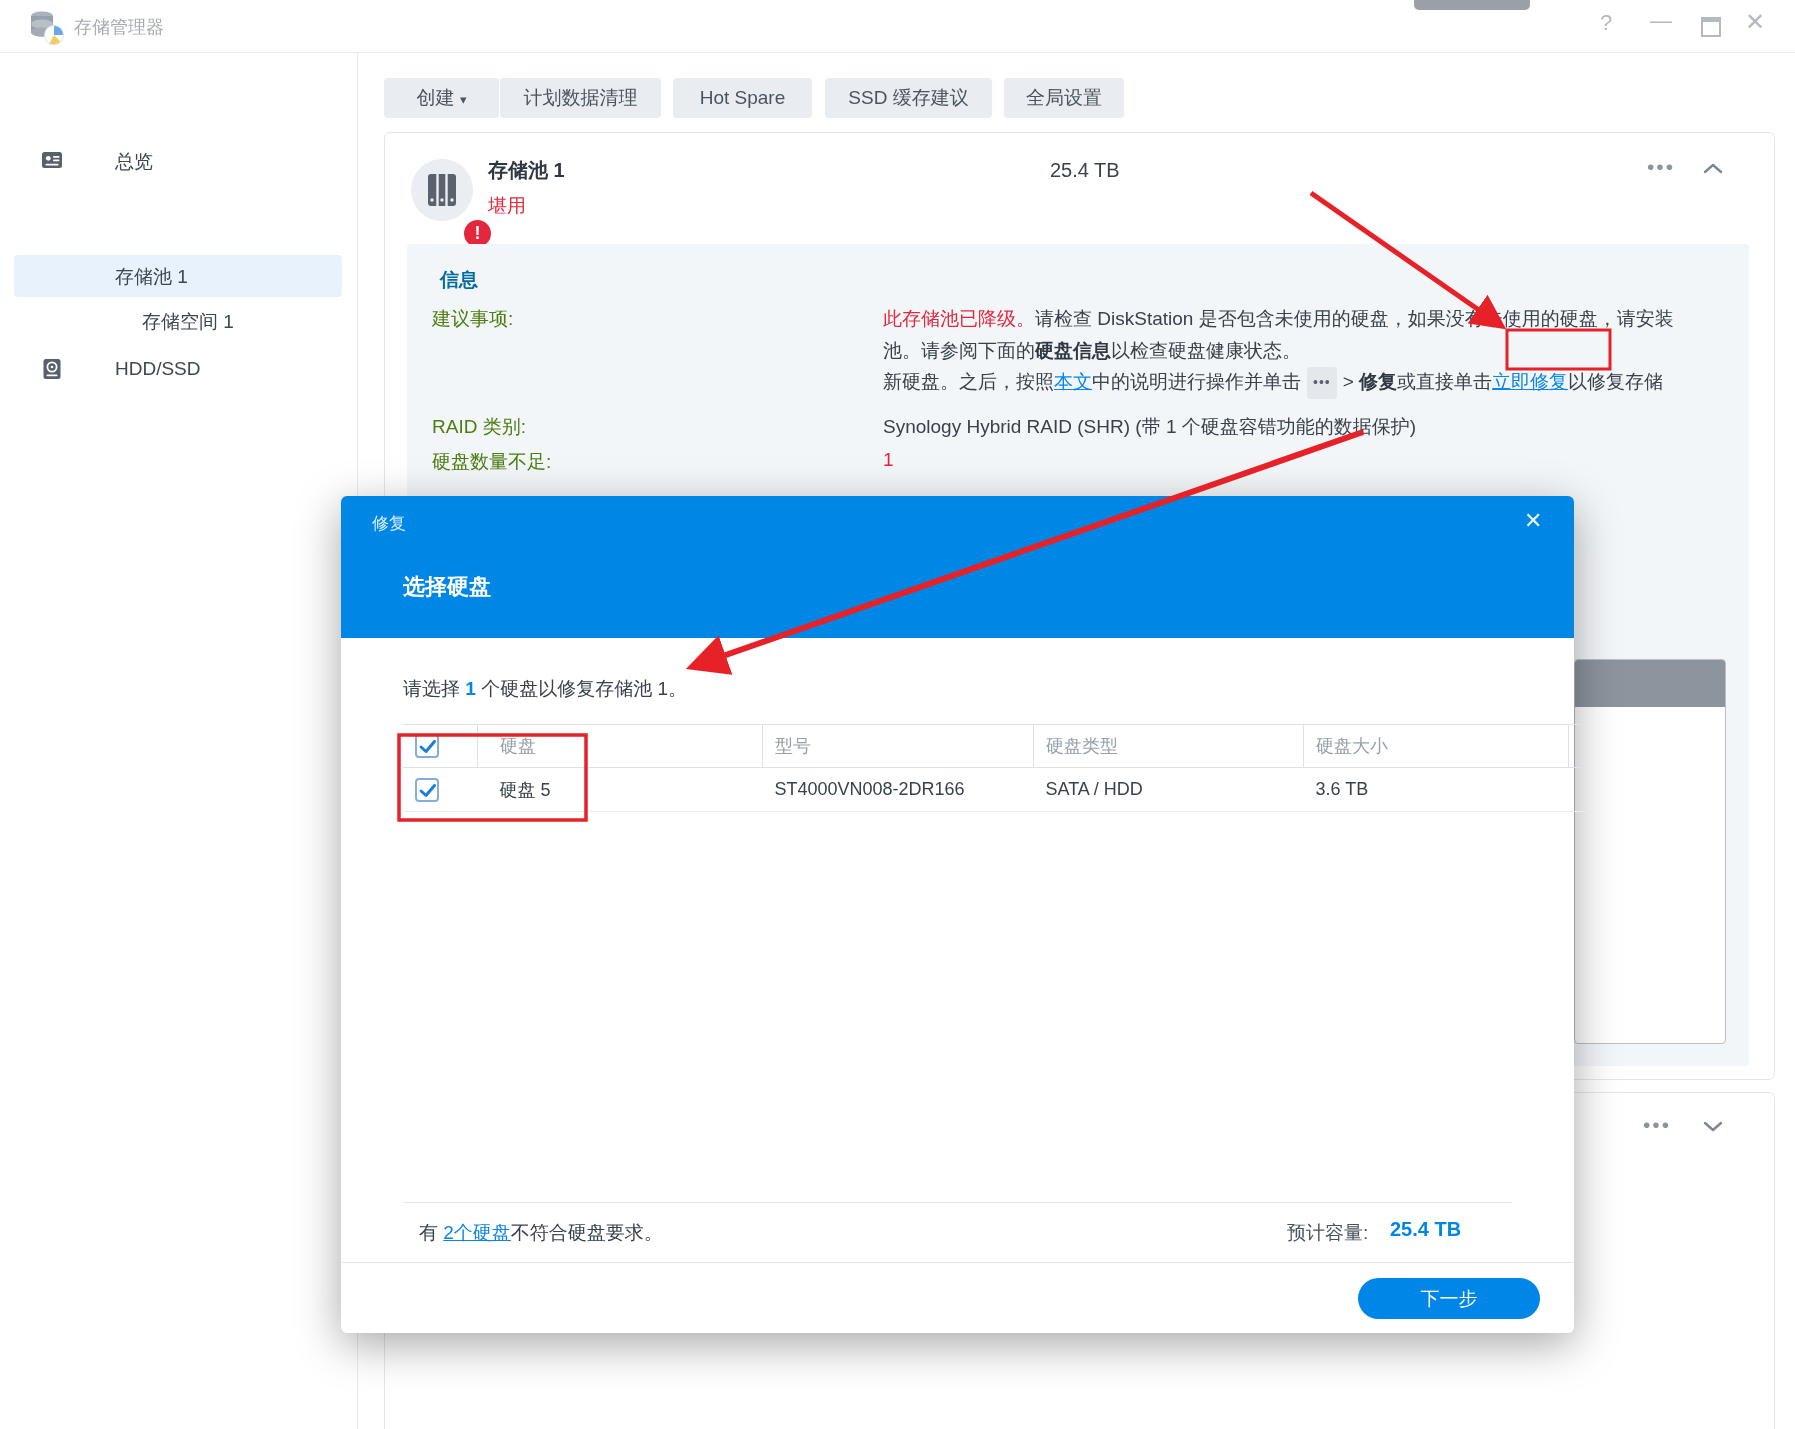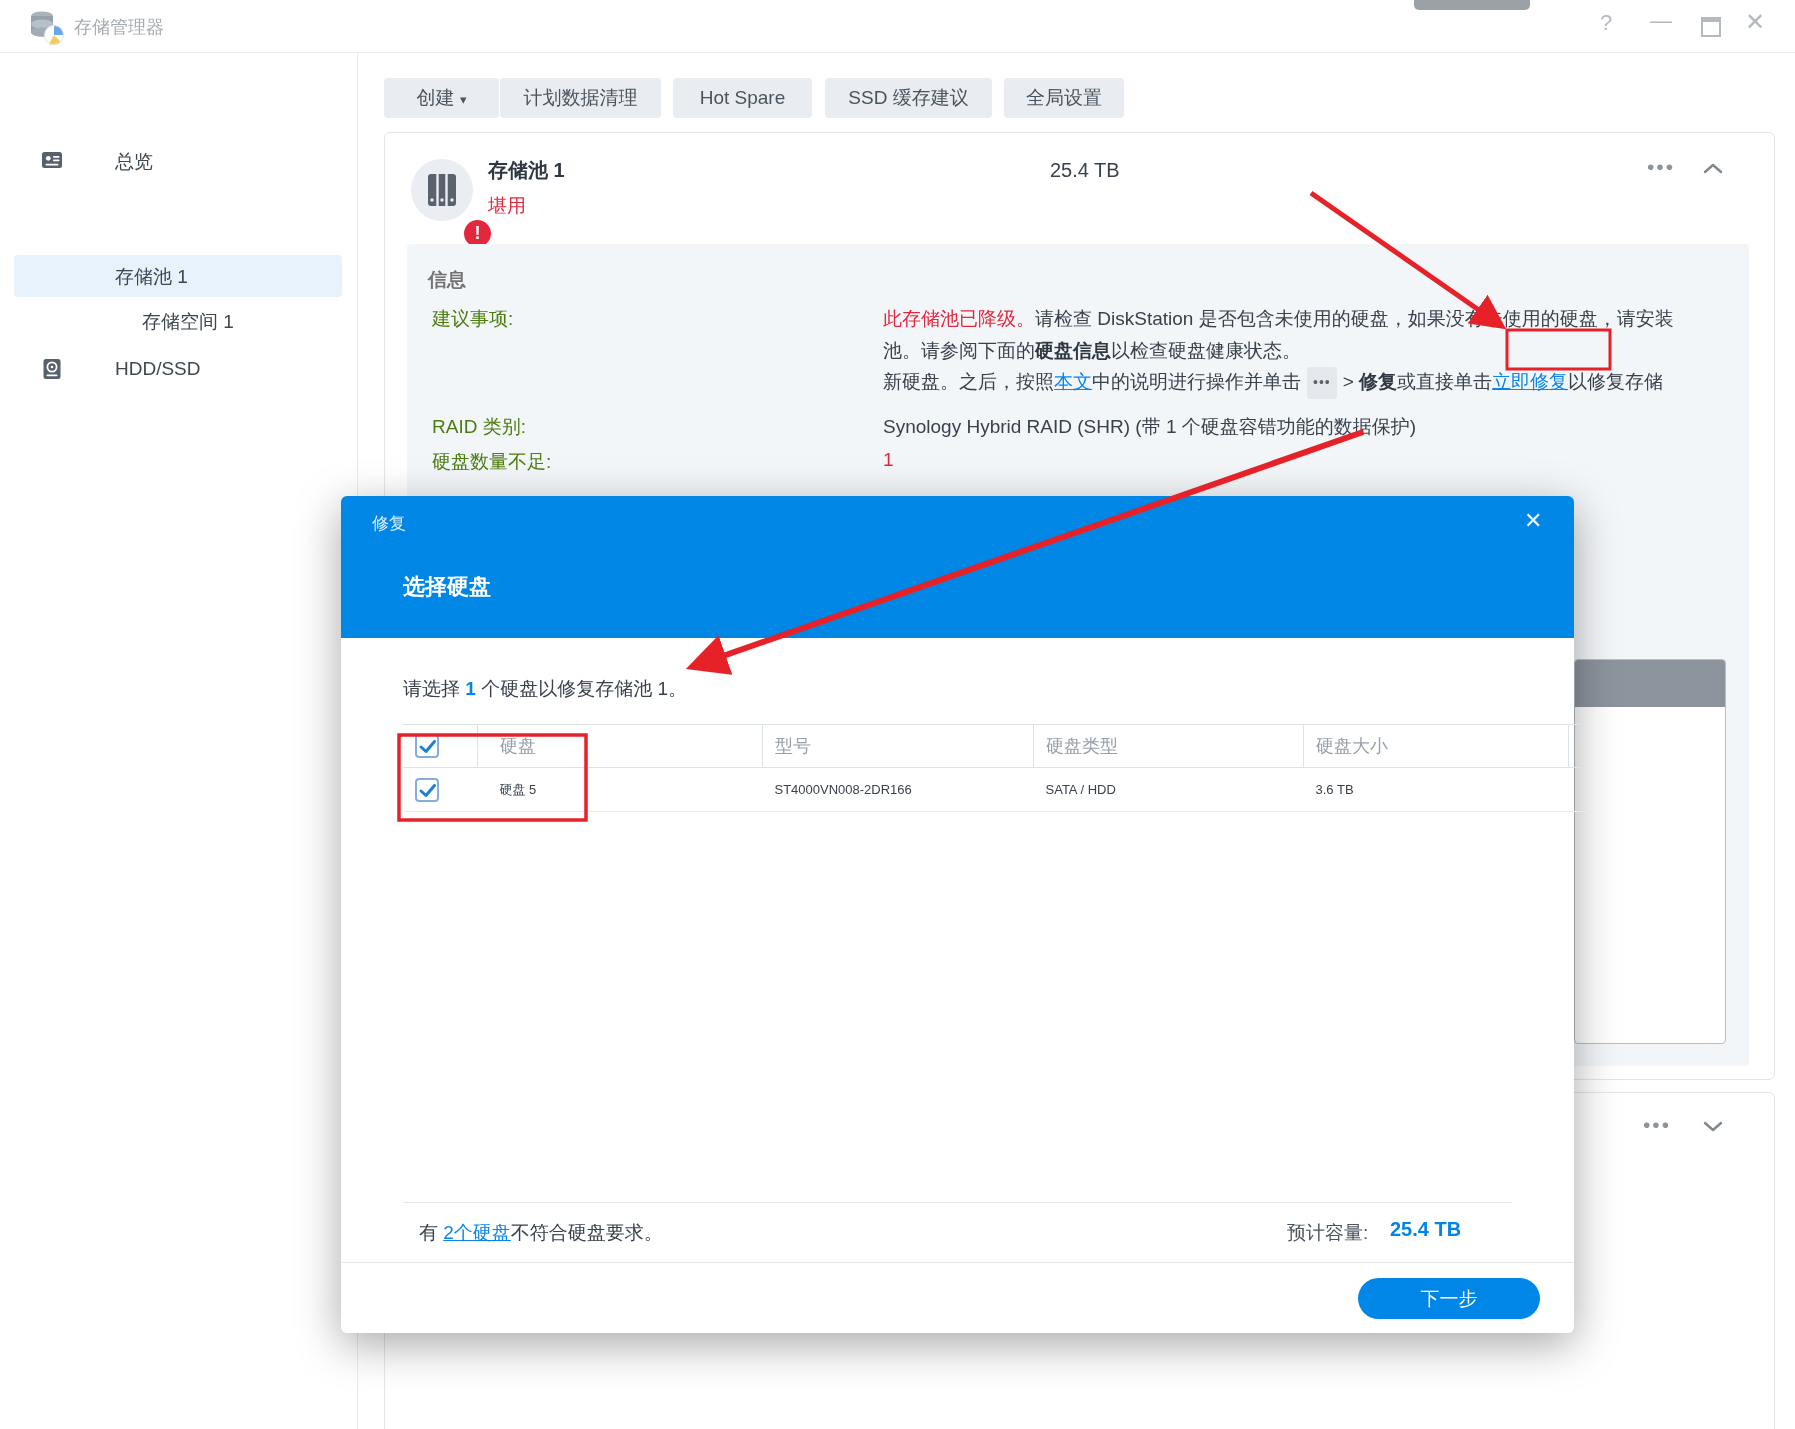--- a/index.html
+++ b/index.html
@@ -39,21 +39,21 @@
   .card2{top:1092px;height:360px;}
   .pool-circle{position:absolute;left:26px;top:26px;width:62px;height:62px;border-radius:50%;background:#eaedf1;}
   .pool-badge{position:absolute;left:53px;top:61px;width:27px;height:27px;border-radius:50%;background:#e3273d;color:#fff;font-size:18px;font-weight:bold;text-align:center;line-height:27px;}
   .pool-title{position:absolute;left:103px;top:24px;font-size:20px;font-weight:bold;color:#2f3842;}
   .pool-status{position:absolute;left:103px;top:60px;font-size:19px;color:#e3273d;}
   .pool-cap{position:absolute;left:665px;top:26px;font-size:20px;color:#39424c;}
   .more-dots{position:absolute;font-size:21px;letter-spacing:2px;color:#8b939c;cursor:pointer;}
   .card-chev{position:absolute;cursor:pointer;}
 
   .info-panel{position:absolute;left:22px;top:111px;width:1342px;height:822px;background:#f3f6f9;border-radius:4px;}
-  .info-title{position:absolute;left:21px;top:23px;font-size:19px;font-weight:bold;color:#737373;}
+  .info-title{position:absolute;left:33px;top:23px;font-size:19px;font-weight:bold;color:#0369a1;}
   .info-label{position:absolute;left:25px;font-size:19px;color:#4d7c0f;}
   .info-value{position:absolute;left:476px;font-size:19px;color:#39424c;}
   .sugg{position:absolute;left:476px;top:59px;width:860px;font-size:19px;line-height:31.5px;color:#39424c;}
   .red-t{color:#e3273d;}
   .blue-link{color:#0a85e9;text-decoration:underline;cursor:pointer;}
   .bold-t{font-weight:bold;color:#2f3842;}
   .mini-menu{display:inline-block;background:#e4e8ec;border-radius:3px;padding:0 6px;margin:0 6px;font-size:14px;letter-spacing:1px;color:#5a636c;vertical-align:1px;cursor:pointer;}
   .drive-slot-panel{position:absolute;left:1167px;top:415px;width:152px;height:385px;background:#fff;border:1px solid #b9bfc5;border-radius:4px;box-sizing:border-box;}
   .drive-slot-head{position:absolute;left:0;top:0;width:100%;height:47px;background:#8c949e;border-radius:3px 3px 0 0;}
 
@@ -62,21 +62,21 @@
   .modal-head{position:absolute;left:0;top:0;width:100%;height:142px;background:#0087e6;border-radius:6px 6px 0 0;}
   .modal-title{position:absolute;left:31px;top:16px;font-size:17px;color:rgba(255,255,255,.85);}
   .modal-sub{position:absolute;left:62px;top:76px;font-size:22px;font-weight:bold;color:#fff;}
   .modal-close{position:absolute;left:1183px;top:12px;font-size:22px;color:rgba(255,255,255,.92);cursor:pointer;}
   .prompt{position:absolute;left:62px;top:180px;font-size:19px;color:#39424c;}
   .blue-num{color:#0086e6;font-weight:bold;}
 
   .dtable{position:absolute;left:62px;top:228px;width:1109px;border-collapse:collapse;table-layout:fixed;}
   .dtable th{height:42px;border-top:1px solid #dde2e7;border-bottom:1px solid #dde2e7;font-weight:normal;font-size:18px;color:#97a1ab;text-align:left;padding:0 0 0 12px;}
   .dtable th + th{border-left:1px solid #dde2e7;}
-  .dtable td{height:43px;border-bottom:1px solid #e8ecef;font-size:13px;color:#39424c;padding:0 0 0 12px;}
+  .dtable td{height:43px;border-bottom:1px solid #e8ecef;font-size:18px;color:#39424c;padding:0 0 0 12px;}
   .col-check{width:74px;}
   .col-name{width:262px;}
   .col-model{width:258px;}
   .col-type{width:257px;}
   .col-size{width:252px;}
   .col-stub{width:6px;padding:0;}
   .pad22{padding-left:22px !important;}
   .checkbox{width:24px;height:24px;border:2px solid #84aede;border-radius:4px;background:#fff;box-sizing:border-box;position:relative;margin-left:12px;cursor:pointer;}
   .checkbox svg{position:absolute;left:1px;top:2px;}
 

